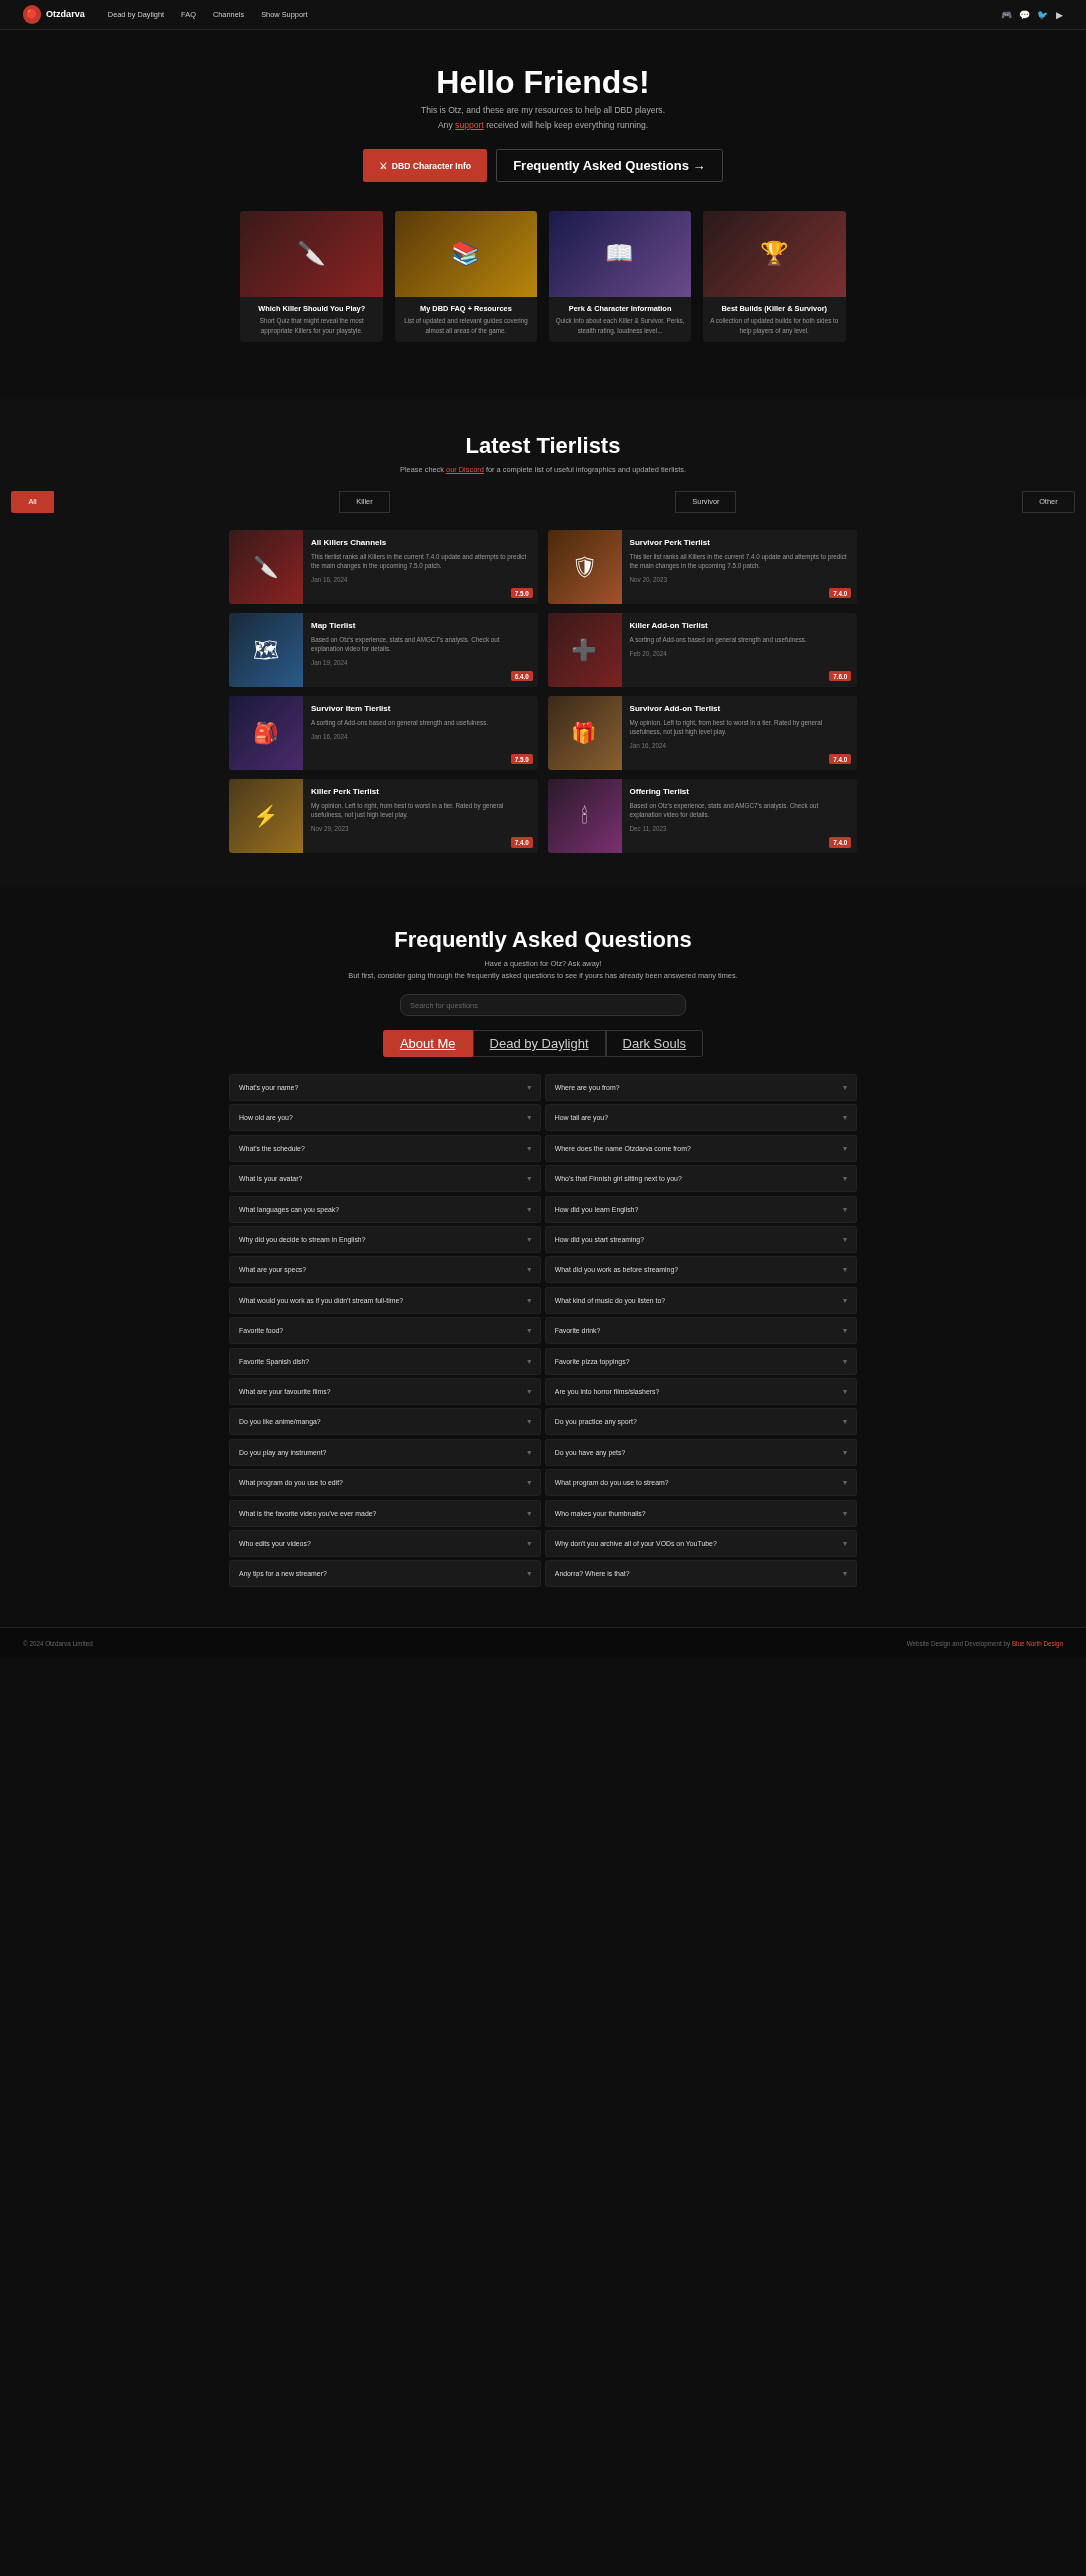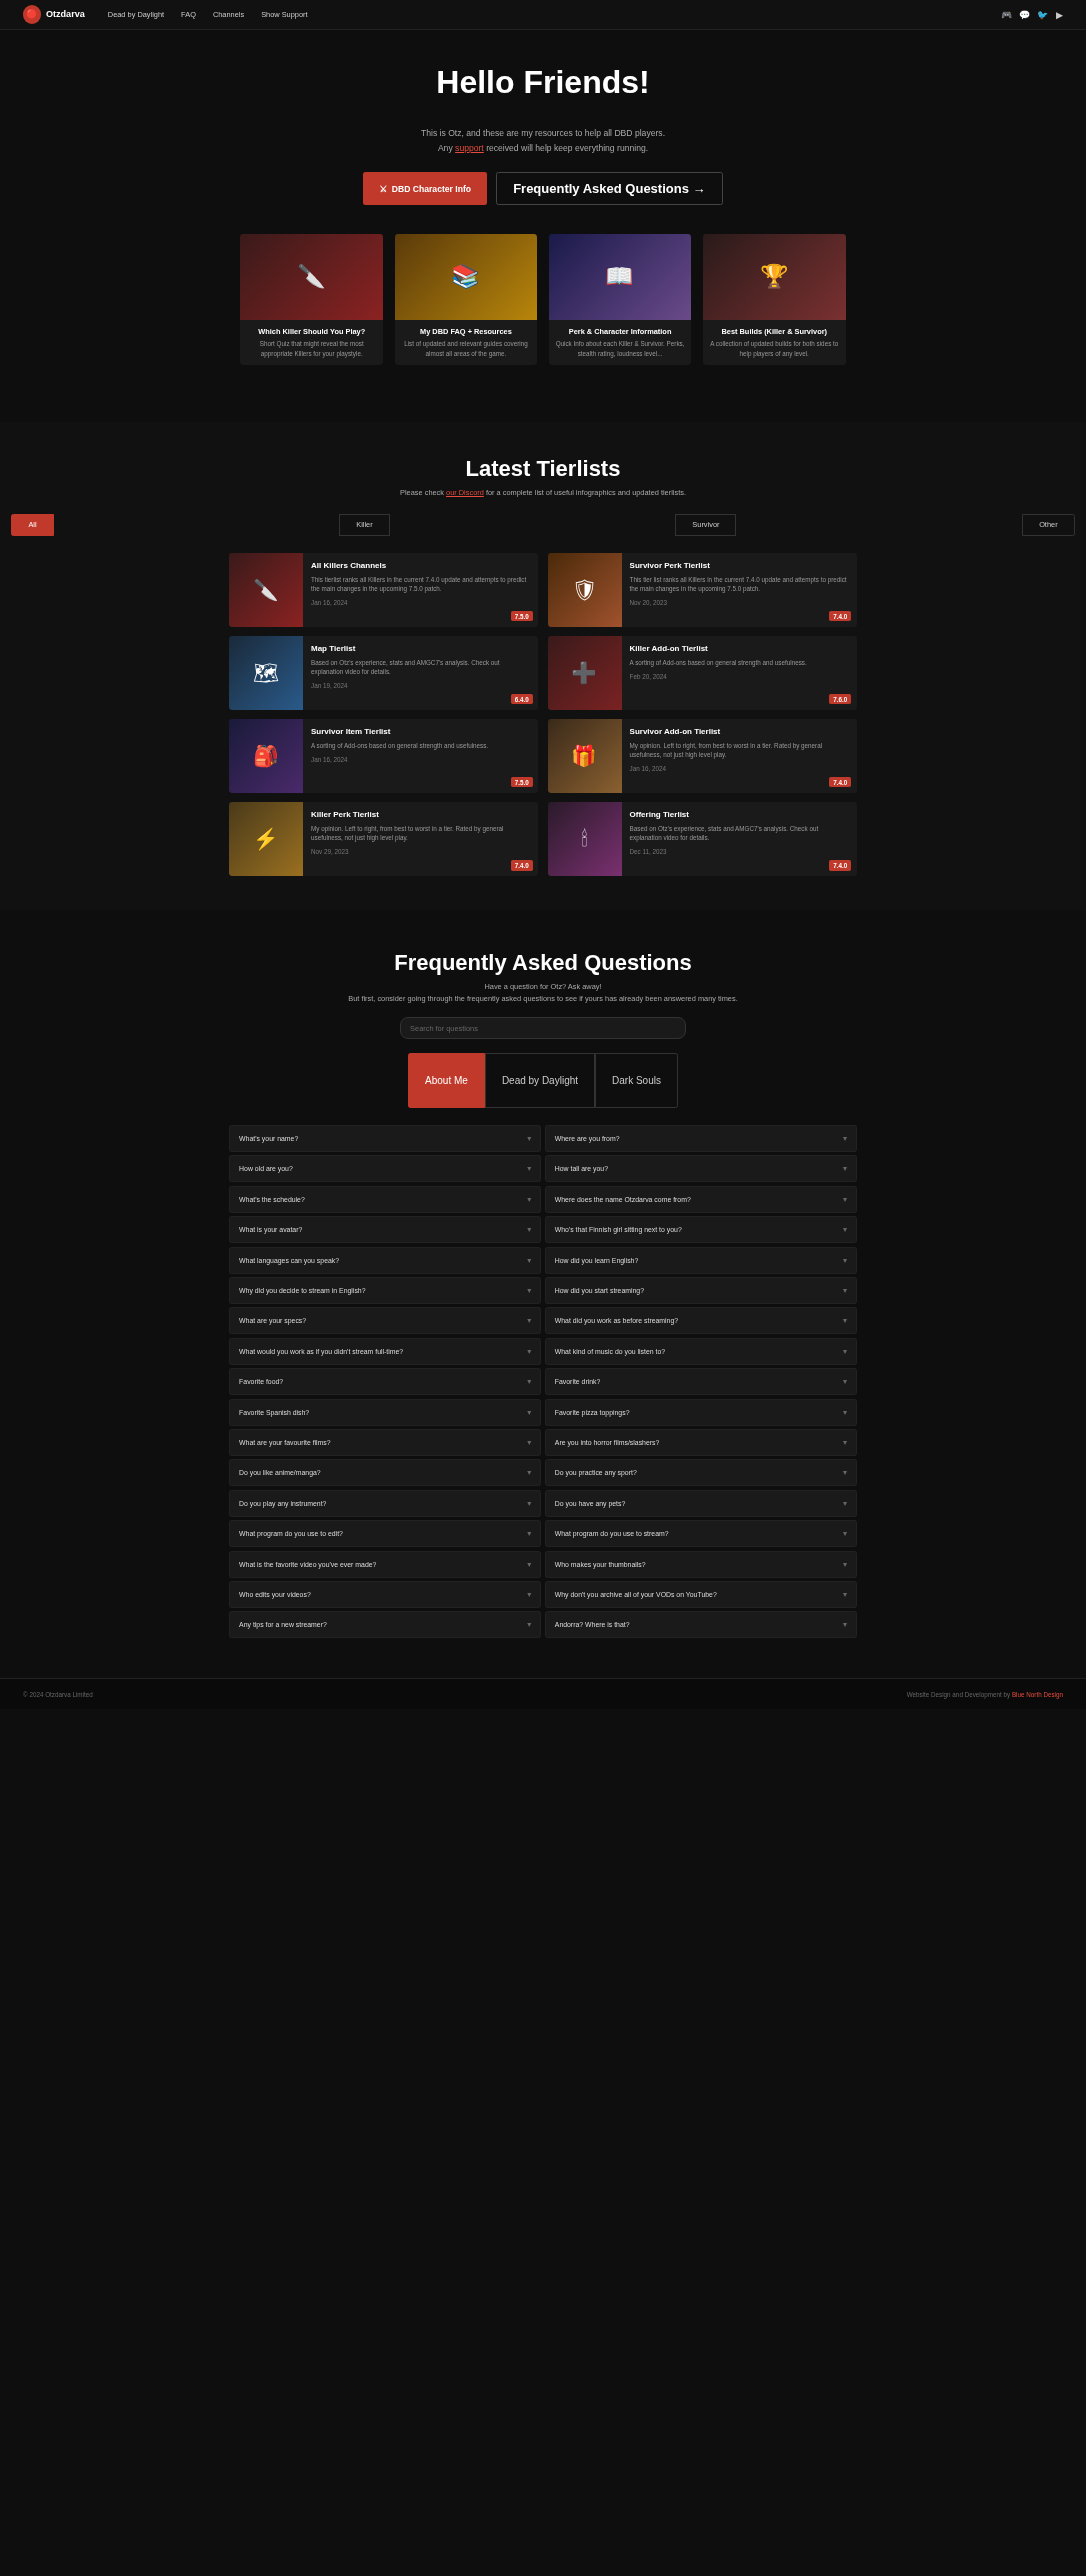--- a/index.html
+++ b/index.html
@@ -10,21 +10,21 @@
     .nav-logo { display: flex; align-items: center; gap: 4.6px; margin-right: 23px; }
     .nav-logo-icon { width: 18.3px; height: 18.3px; background: #c0392b; border-radius: 50%; display: flex; align-items: center; justify-content: center; font-size: 9.1px; }
     .nav-logo-text { font-weight: 700; font-size: 9.1px; color: #fff; }
     .nav-links { display: flex; gap: 17px; flex: 1; }
     .nav-link { color: #ccc; text-decoration: none; font-size: 7.4px; cursor: pointer; }
     .nav-socials { display: flex; gap: 6.9px; align-items: center; }
     .nav-social-icon { color: #ccc; font-size: 9.1px; cursor: pointer; }
 
     
     .hero { text-align: center; padding: 34px 23px 23px; background: #0e0e0e; }
-    .hero h1 { font-size: 32px; font-weight: 800; color: #fff; margin-bottom: 25px; }
+    .hero h1 { font-size: 32px; font-weight: 800; color: #fff; margin-bottom: 2px; }
     .hero-sub { color: #aaa; font-size: 8.6px; line-height: 1.7; margin-bottom: 17px; }
     .hero-sub a { color: #e74c3c; text-decoration: underline; }
     .hero-buttons { display: flex; gap: 9.1px; justify-content: center; margin-bottom: 28.6px; }
     .btn-primary { background: #c0392b; color: #fff; border: none; padding: 8px 16px; border-radius: 2.3px; font-size: 8.6px; font-weight: 600; cursor: pointer; display: flex; align-items: center; gap: 4.6px; }
     .btn-outline { background: transparent; color: #fff; border: 1.1px solid #444; padding: 8px 16px; border-radius: 2.3px; font-size: 13px; font-weight: 600; cursor: pointer; display: flex; align-items: center; gap: 4.6px; }
 
     
     .card-grid { display: grid; grid-template-columns: repeat(4, 1fr); gap: 11.4px; max-width: 628px; margin: 0 auto 34px; padding: 0 11.4px; }
     .card { background: #1a1a1a; border-radius: 3.4px; overflow: hidden; cursor: pointer; }
     .card-img-placeholder { width: 100%; height: 86px; display: flex; align-items: center; justify-content: center; font-size: 23px; }
@@ -51,21 +51,21 @@
     .tl-title { font-size: 8px; font-weight: 700; color: #fff; margin-bottom: 4.6px; }
     .tl-desc { font-size: 6.3px; color: #999; line-height: 1.5; margin-bottom: 5.7px; }
     .tl-date { font-size: 6.3px; color: #777; }
     .tl-version { position: absolute; bottom: 5.7px; right: 5.7px; background: #c0392b; color: #fff; font-size: 6.3px; font-weight: 700; padding: 1.7px 4px; border-radius: 1.7px; }
 
     
     .faq-section { background: #0e0e0e; padding: 40px 11.4px; }
     .faq-search { display: block; margin: 0 auto 13.7px; width: 100%; max-width: 286px; background: #1a1a1a; border: 0.6px solid #333; color: #fff; padding: 5.7px 9.1px; border-radius: 8px; font-size: 7.4px; }
     .faq-search::placeholder { color: #666; }
     .faq-filter-tabs { display: flex; justify-content: center; gap: 0; margin-bottom: 17px; }
-    .faq-filter-tab { padding: 21px 16px; background: transparent; border: 0.6px solid #333; color: #ccc; cursor: pointer; font-size: 10px; }
+    .faq-filter-tab { padding: 5px 16px; background: transparent; border: 0.6px solid #333; color: #ccc; cursor: pointer; font-size: 13px; text-decoration: underline; }
     .faq-filter-tab.active { background: #c0392b; color: #fff; border-color: #c0392b; }
     .faq-filter-tab:first-child { border-radius: 2.3px 0 0 2.3px; }
     .faq-filter-tab:last-child { border-radius: 0 2.3px 2.3px 0; }
 
     .faq-grid { display: grid; grid-template-columns: 1fr 1fr; gap: 3.4px; max-width: 628px; margin: 0 auto; }
     .faq-item { background: #1a1a1a; border: 0.6px solid #222; border-radius: 2.3px; padding: 8px 9.1px; display: flex; justify-content: space-between; align-items: center; cursor: pointer; }
     .faq-question { font-size: 6.9px; color: #ddd; }
     .faq-chevron { color: #666; font-size: 8px; }
 
     

